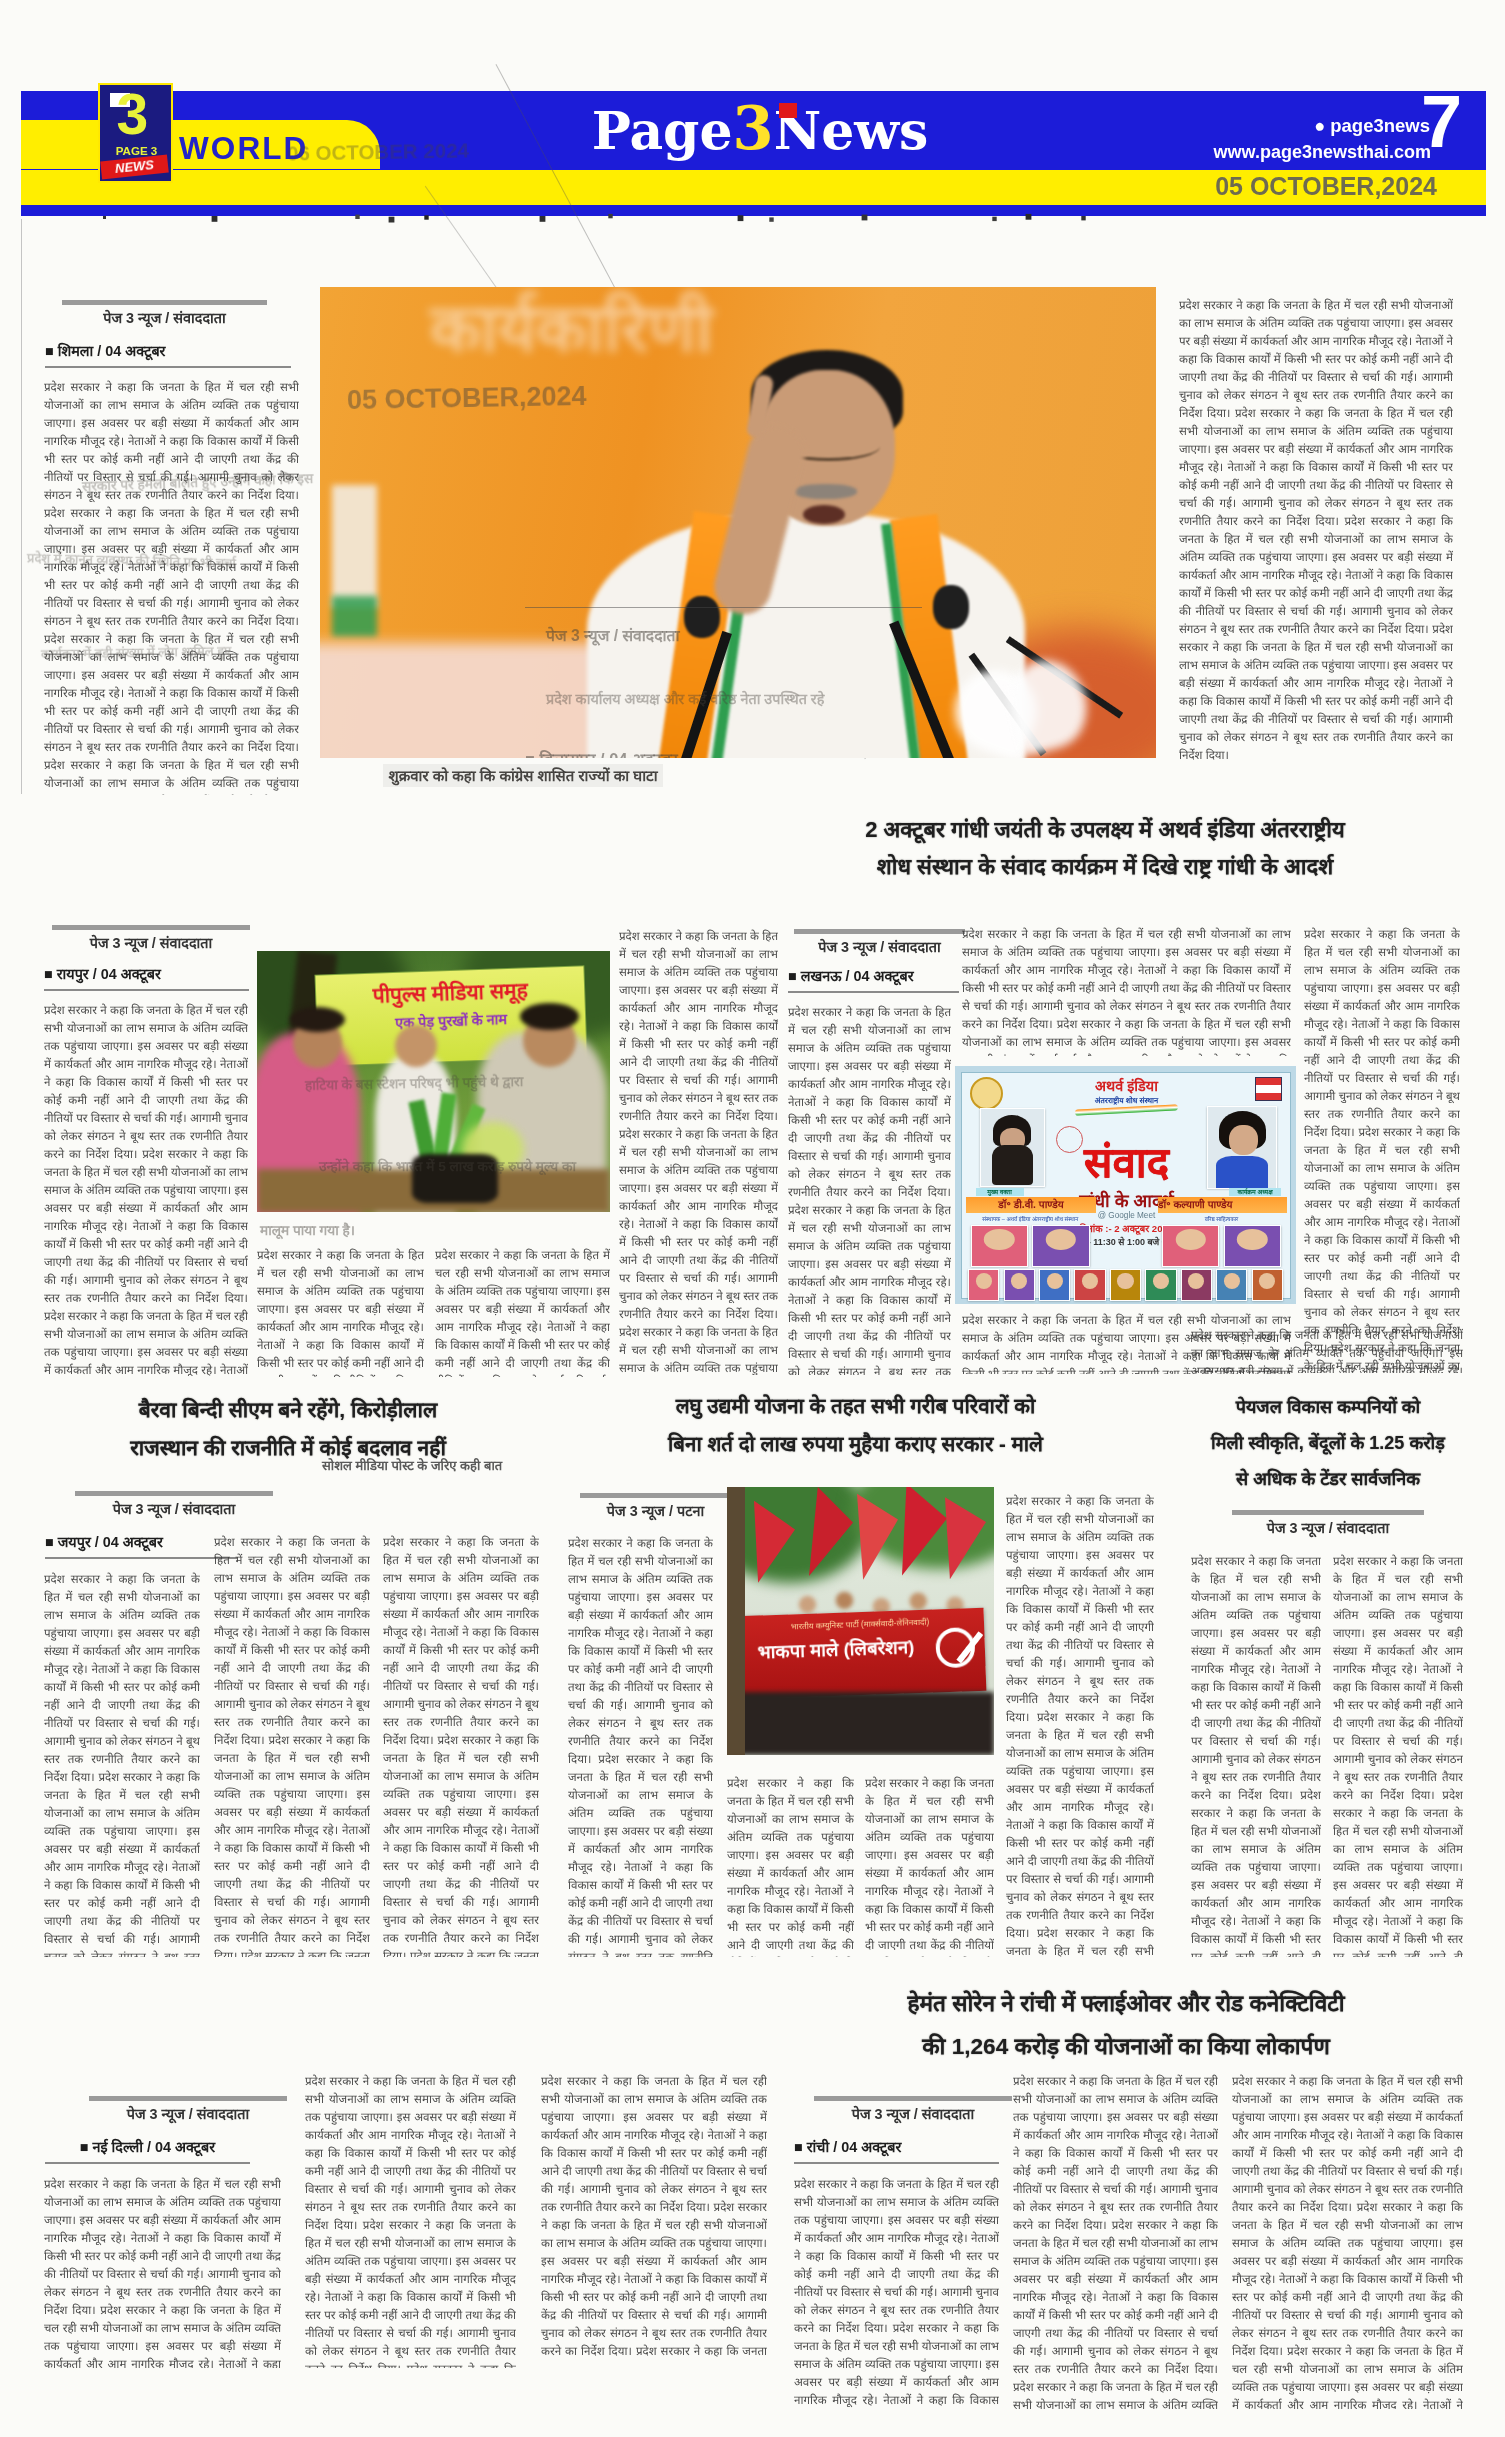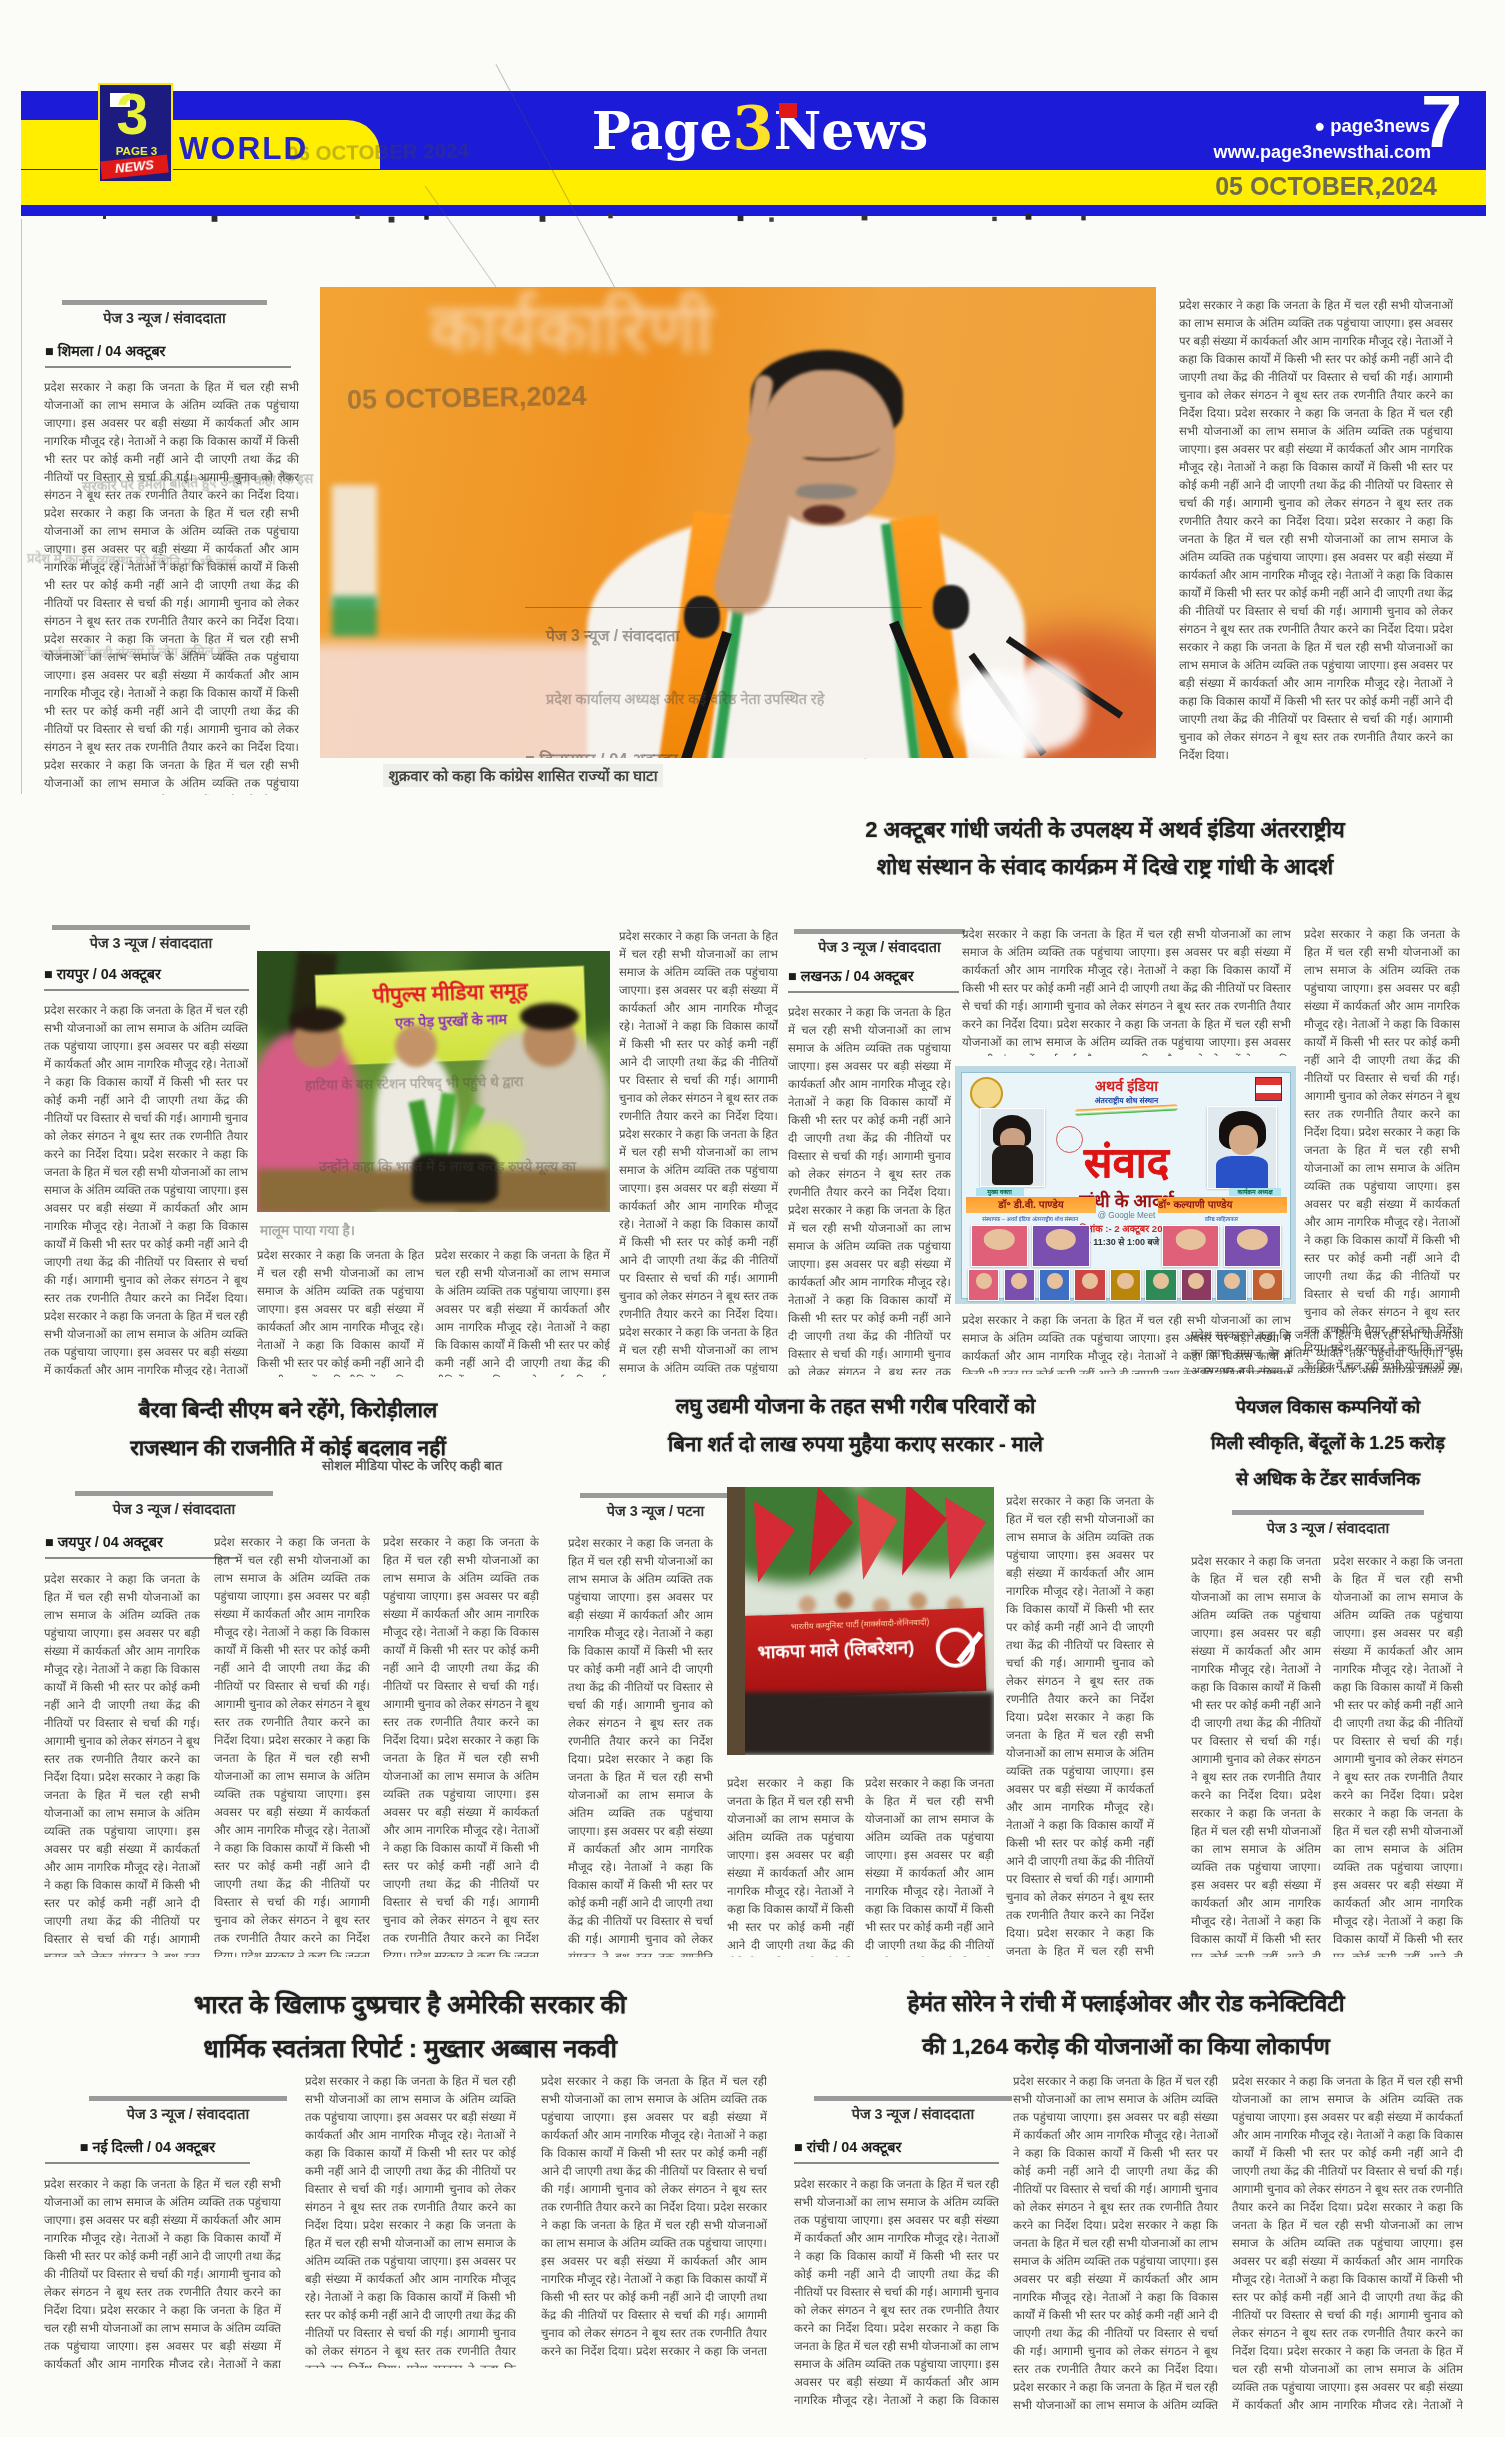--- a/index.html
+++ b/index.html
@@ -307,24 +307,20 @@
   <div class="abs fill" style="left:1191px;top:1326px;width:272px;height:47px;">प्रदेश सरकार ने कहा कि जनता के हित में चल रही सभी योजनाओं का लाभ समाज के अंतिम व्यक्ति तक पहुंचाया जाएगा। इस अवसर पर बड़ी संख्या में कार्यकर्ता और आम नागरिक मौजूद रहे। नेताओं ने कहा कि विकास कार्यों में किसी भी स्तर पर कोई कमी नहीं आने दी जाएगी तथा केंद्र की नीतियों पर विस्तार से चर्चा की गई। आगामी चुनाव को लेकर संगठन ने बूथ स्तर तक रणनीति तैयार करने का निर्देश दिया। </div>
   <div class="abs headline" style="left:1191px;top:1389px;width:274px;font-size:18px;line-height:2.0;white-space:normal;">
     <div>पेयजल विकास कम्पनियों को</div>
     <div>मिली स्वीकृति, बेंदूलों के 1.25 करोड़</div>
     <div>से अधिक के टेंडर सार्वजनिक</div>
   </div>
   <div class="abs byline-src" style="left:1232px;top:1510px;width:192px;">पेज 3 न्यूज / संवाददाता</div>
   <div class="abs fill" style="left:1191px;top:1552px;width:130px;height:405px;">प्रदेश सरकार ने कहा कि जनता के हित में चल रही सभी योजनाओं का लाभ समाज के अंतिम व्यक्ति तक पहुंचाया जाएगा। इस अवसर पर बड़ी संख्या में कार्यकर्ता और आम नागरिक मौजूद रहे। नेताओं ने कहा कि विकास कार्यों में किसी भी स्तर पर कोई कमी नहीं आने दी जाएगी तथा केंद्र की नीतियों पर विस्तार से चर्चा की गई। आगामी चुनाव को लेकर संगठन ने बूथ स्तर तक रणनीति तैयार करने का निर्देश दिया।  प्रदेश सरकार ने कहा कि जनता के हित में चल रही सभी योजनाओं का लाभ समाज के अंतिम व्यक्ति तक पहुंचाया जाएगा। इस अवसर पर बड़ी संख्या में कार्यकर्ता और आम नागरिक मौजूद रहे। नेताओं ने कहा कि विकास कार्यों में किसी भी स्तर पर कोई कमी नहीं आने दी जाएगी तथा केंद्र की नीतियों पर विस्तार से चर्चा की गई। आगामी चुनाव को लेकर संगठन ने बूथ स्तर तक रणनीति तैयार करने का निर्देश दिया। </div>
   <div class="abs fill" style="left:1333px;top:1552px;width:130px;height:405px;">प्रदेश सरकार ने कहा कि जनता के हित में चल रही सभी योजनाओं का लाभ समाज के अंतिम व्यक्ति तक पहुंचाया जाएगा। इस अवसर पर बड़ी संख्या में कार्यकर्ता और आम नागरिक मौजूद रहे। नेताओं ने कहा कि विकास कार्यों में किसी भी स्तर पर कोई कमी नहीं आने दी जाएगी तथा केंद्र की नीतियों पर विस्तार से चर्चा की गई। आगामी चुनाव को लेकर संगठन ने बूथ स्तर तक रणनीति तैयार करने का निर्देश दिया।  प्रदेश सरकार ने कहा कि जनता के हित में चल रही सभी योजनाओं का लाभ समाज के अंतिम व्यक्ति तक पहुंचाया जाएगा। इस अवसर पर बड़ी संख्या में कार्यकर्ता और आम नागरिक मौजूद रहे। नेताओं ने कहा कि विकास कार्यों में किसी भी स्तर पर कोई कमी नहीं आने दी जाएगी तथा केंद्र की नीतियों पर विस्तार से चर्चा की गई। आगामी चुनाव को लेकर संगठन ने बूथ स्तर तक रणनीति तैयार करने का निर्देश दिया। </div>
 
-  <div class="abs headline" style="left:68px;top:1983px;width:684px;font-size:25px;line-height:1.75;white-space:normal;">
-    <div>भारत के खिलाफ दुष्प्रचार है अमेरिकी सरकार की</div>
-    <div>धार्मिक स्वतंत्रता रिपोर्ट : मुख्तार अब्बास नकवी</div>
-  </div>
   <div class="abs byline-src" style="left:89px;top:2096px;width:198px;">पेज 3 न्यूज / संवाददाता</div>
   <div class="abs dateline" style="left:45px;top:2137px;width:205px;text-align:center;">■ नई दिल्ली / 04 अक्टूबर</div>
   <div class="abs fill" style="left:44px;top:2175px;width:237px;height:193px;">प्रदेश सरकार ने कहा कि जनता के हित में चल रही सभी योजनाओं का लाभ समाज के अंतिम व्यक्ति तक पहुंचाया जाएगा। इस अवसर पर बड़ी संख्या में कार्यकर्ता और आम नागरिक मौजूद रहे। नेताओं ने कहा कि विकास कार्यों में किसी भी स्तर पर कोई कमी नहीं आने दी जाएगी तथा केंद्र की नीतियों पर विस्तार से चर्चा की गई। आगामी चुनाव को लेकर संगठन ने बूथ स्तर तक रणनीति तैयार करने का निर्देश दिया।  प्रदेश सरकार ने कहा कि जनता के हित में चल रही सभी योजनाओं का लाभ समाज के अंतिम व्यक्ति तक पहुंचाया जाएगा। इस अवसर पर बड़ी संख्या में कार्यकर्ता और आम नागरिक मौजूद रहे। नेताओं ने कहा कि विकास कार्यों में किसी भी स्तर पर कोई कमी नहीं आने दी जाएगी तथा केंद्र की नीतियों पर विस्तार से चर्चा की गई। आगामी चुनाव को लेकर संगठन ने बूथ स्तर तक रणनीति तैयार करने का निर्देश दिया। </div>
   <div class="abs fill" style="left:305px;top:2072px;width:211px;height:296px;">प्रदेश सरकार ने कहा कि जनता के हित में चल रही सभी योजनाओं का लाभ समाज के अंतिम व्यक्ति तक पहुंचाया जाएगा। इस अवसर पर बड़ी संख्या में कार्यकर्ता और आम नागरिक मौजूद रहे। नेताओं ने कहा कि विकास कार्यों में किसी भी स्तर पर कोई कमी नहीं आने दी जाएगी तथा केंद्र की नीतियों पर विस्तार से चर्चा की गई। आगामी चुनाव को लेकर संगठन ने बूथ स्तर तक रणनीति तैयार करने का निर्देश दिया।  प्रदेश सरकार ने कहा कि जनता के हित में चल रही सभी योजनाओं का लाभ समाज के अंतिम व्यक्ति तक पहुंचाया जाएगा। इस अवसर पर बड़ी संख्या में कार्यकर्ता और आम नागरिक मौजूद रहे। नेताओं ने कहा कि विकास कार्यों में किसी भी स्तर पर कोई कमी नहीं आने दी जाएगी तथा केंद्र की नीतियों पर विस्तार से चर्चा की गई। आगामी चुनाव को लेकर संगठन ने बूथ स्तर तक रणनीति तैयार करने का निर्देश दिया।  प्रदेश सरकार ने कहा कि जनता के हित में चल रही सभी योजनाओं का लाभ समाज के अंतिम व्यक्ति तक पहुंचाया जाएगा। इस अवसर पर बड़ी संख्या में कार्यकर्ता और आम नागरिक मौजूद रहे। नेताओं ने कहा कि विकास कार्यों में किसी भी स्तर पर कोई कमी नहीं आने दी जाएगी तथा केंद्र की नीतियों पर विस्तार से चर्चा की गई। आगामी चुनाव को लेकर संगठन ने बूथ स्तर तक रणनीति तैयार करने का निर्देश दिया। </div>
   <div class="abs fill" style="left:541px;top:2072px;width:226px;height:287px;">प्रदेश सरकार ने कहा कि जनता के हित में चल रही सभी योजनाओं का लाभ समाज के अंतिम व्यक्ति तक पहुंचाया जाएगा। इस अवसर पर बड़ी संख्या में कार्यकर्ता और आम नागरिक मौजूद रहे। नेताओं ने कहा कि विकास कार्यों में किसी भी स्तर पर कोई कमी नहीं आने दी जाएगी तथा केंद्र की नीतियों पर विस्तार से चर्चा की गई। आगामी चुनाव को लेकर संगठन ने बूथ स्तर तक रणनीति तैयार करने का निर्देश दिया।  प्रदेश सरकार ने कहा कि जनता के हित में चल रही सभी योजनाओं का लाभ समाज के अंतिम व्यक्ति तक पहुंचाया जाएगा। इस अवसर पर बड़ी संख्या में कार्यकर्ता और आम नागरिक मौजूद रहे। नेताओं ने कहा कि विकास कार्यों में किसी भी स्तर पर कोई कमी नहीं आने दी जाएगी तथा केंद्र की नीतियों पर विस्तार से चर्चा की गई। आगामी चुनाव को लेकर संगठन ने बूथ स्तर तक रणनीति तैयार करने का निर्देश दिया।  प्रदेश सरकार ने कहा कि जनता के हित में चल रही सभी योजनाओं का लाभ समाज के अंतिम व्यक्ति तक पहुंचाया जाएगा। इस अवसर पर बड़ी संख्या में कार्यकर्ता और आम नागरिक मौजूद रहे। नेताओं ने कहा कि विकास कार्यों में किसी भी स्तर पर कोई कमी नहीं आने दी जाएगी तथा केंद्र की नीतियों पर विस्तार से चर्चा की गई। आगामी चुनाव को लेकर संगठन ने बूथ स्तर तक रणनीति तैयार करने का निर्देश दिया। </div>
 
   <div class="abs headline" style="left:787px;top:1983px;width:678px;font-size:22.6px;line-height:1.9;white-space:normal;">
     <div>हेमंत सोरेन ने रांची में फ्लाईओवर और रोड कनेक्टिविटी</div>
     <div>की 1,264 करोड़ की योजनाओं का किया लोकार्पण</div>
   </div>

